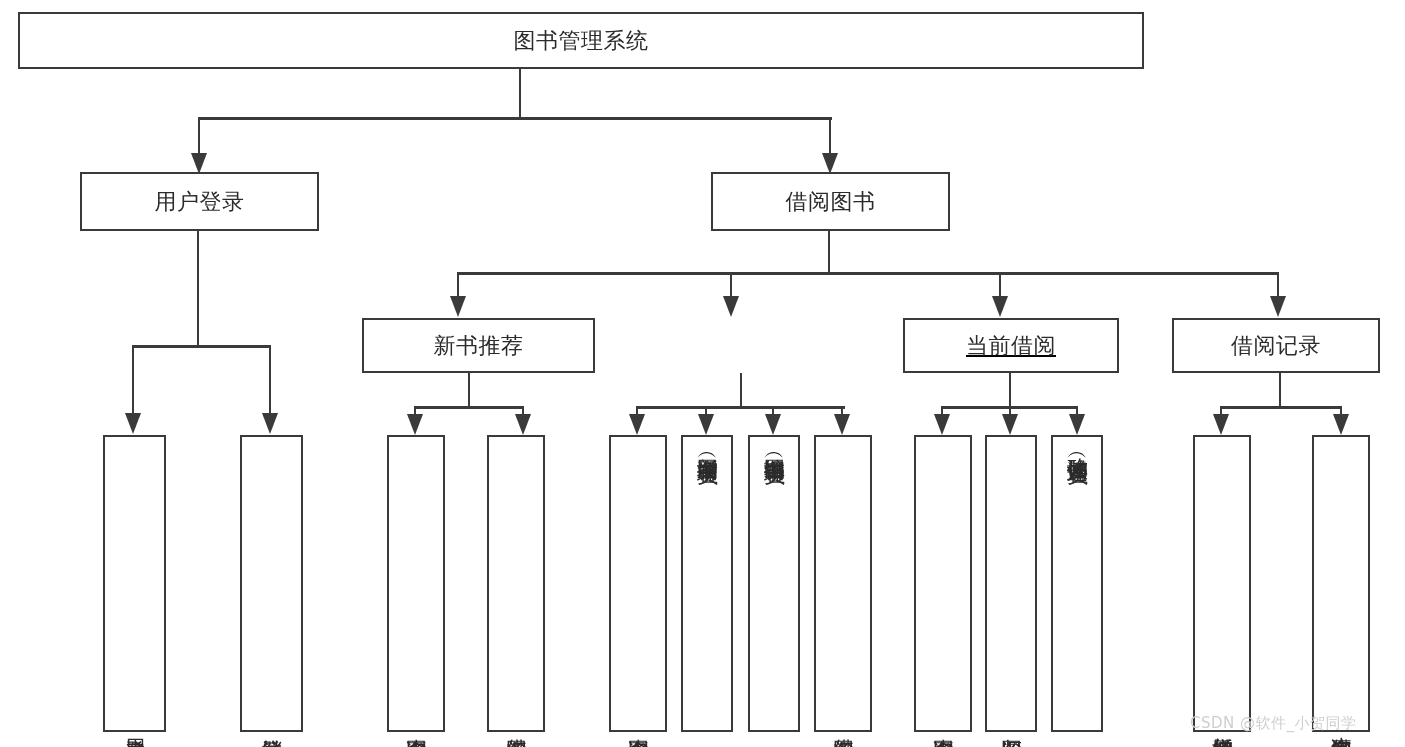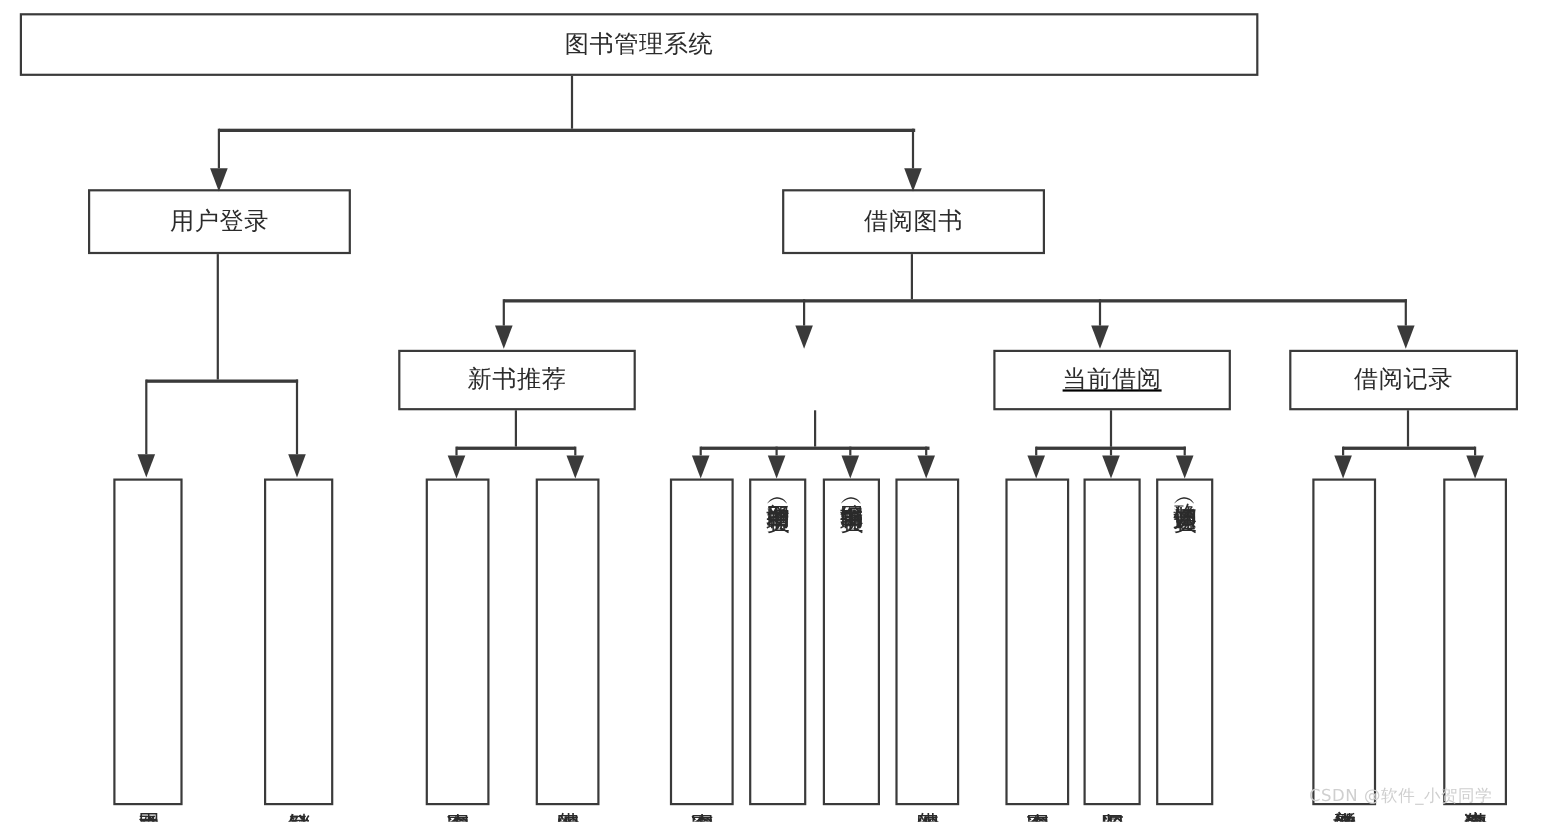--- a/index.html
+++ b/index.html
@@ -86,21 +86,21 @@
     <span class="node-label">图书管理系统</span>
   </div>
 
   <div class="node-box" style="left: 80px; top: 172px; width: 239px; height: 59px;">
     <span class="node-label">用户登录</span>
   </div>
   <div class="node-box" style="left: 711px; top: 172px; width: 239px; height: 59px;">
     <span class="node-label">借阅图书</span>
   </div>
 
-  <div class="node-box" style="left: 362px; top: 318px; width: 216px; height: 55px;">
+  <div class="node-box" style="left: 362px; top: 318px; width: 233px; height: 55px;">
     <span class="node-label">新书推荐</span>
   </div>
   <div class="node-box" style="left: 903px; top: 318px; width: 216px; height: 55px; text-decoration: underline;">
     <span class="node-label">当前借阅</span>
   </div>
   <div class="node-box" style="left: 1172px; top: 318px; width: 208px; height: 55px;">
     <span class="node-label">借阅记录</span>
   </div>
 
   <div class="node-box vertical bottom-anchored" style="left: 103px; top: 435px; width: 63px; height: 297px;">

